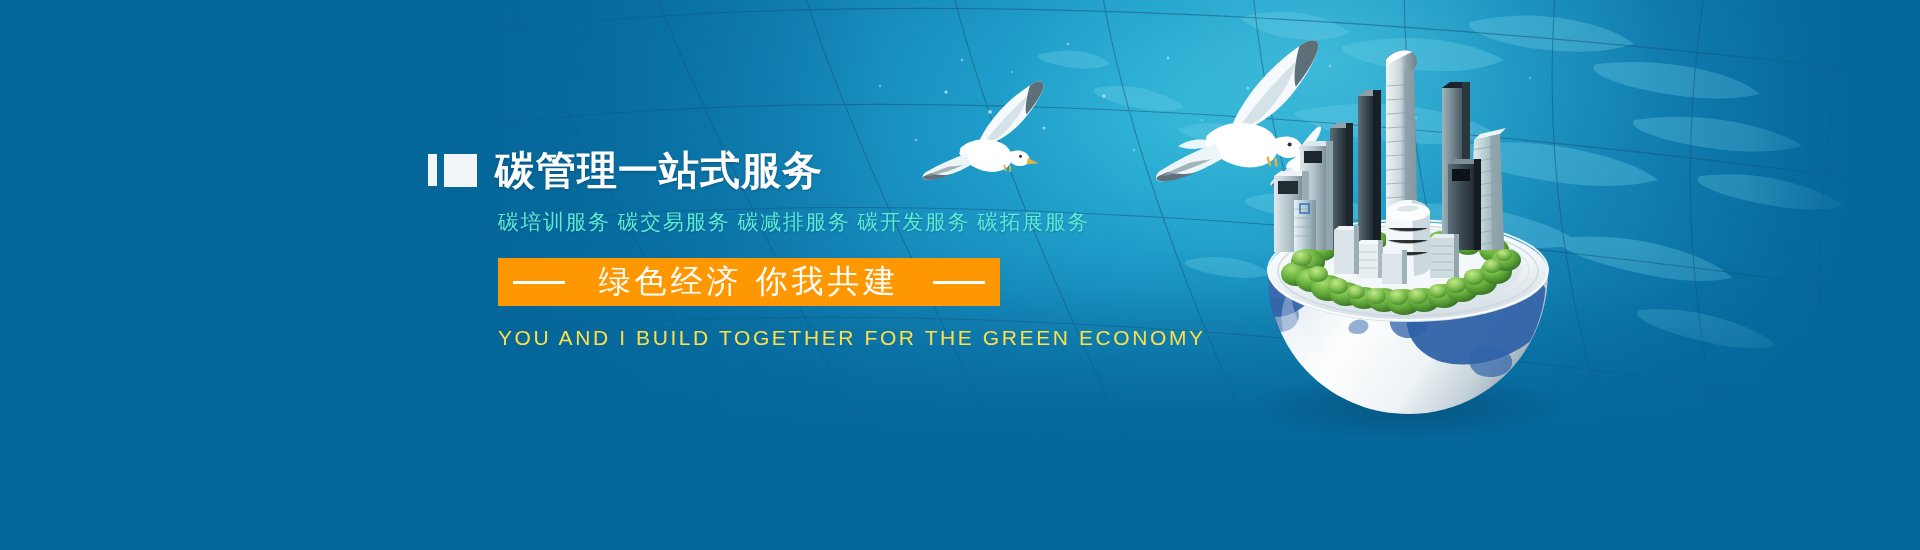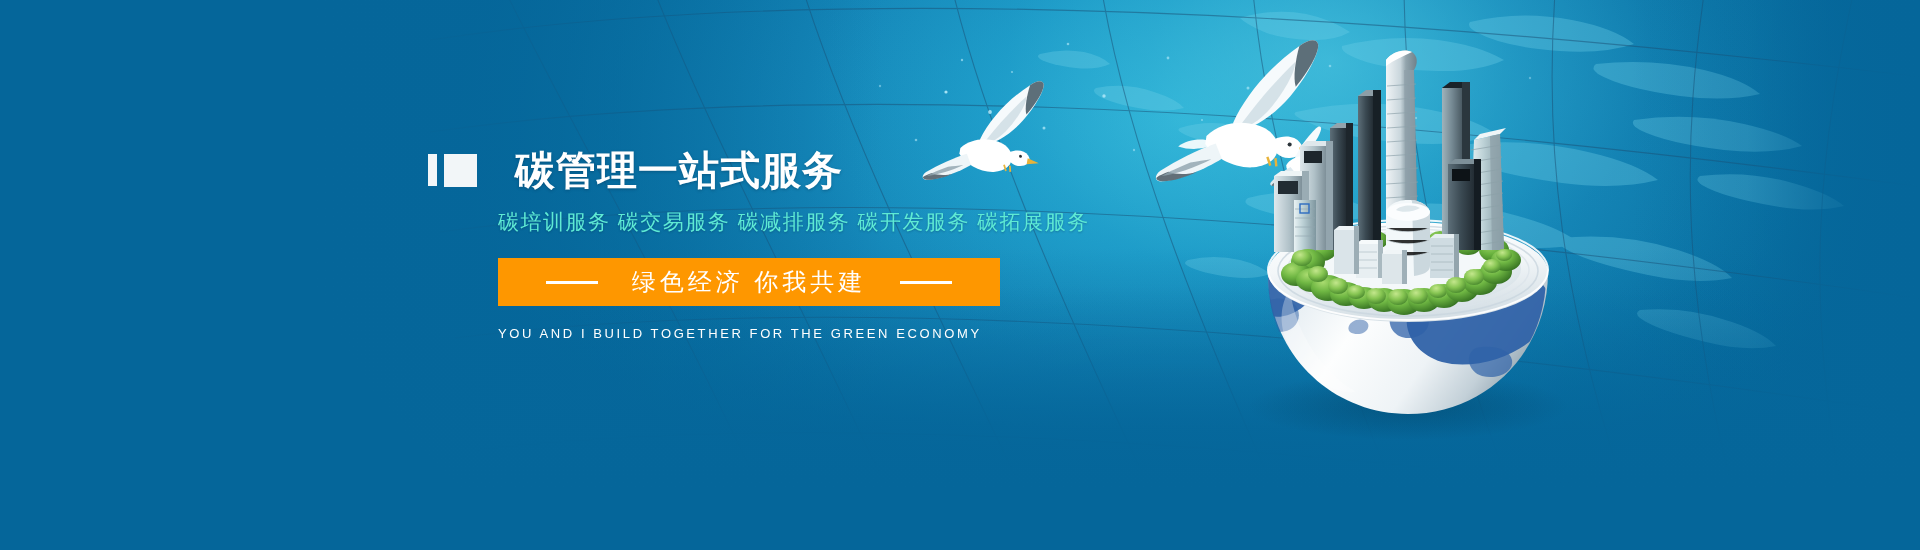--- a/index.html
+++ b/index.html
@@ -63,21 +63,21 @@
   
   .content {
     position:absolute;
     left:498px; top:150px;
     width:720px;
   }
 
   .title-row {
     display:flex;
     align-items:center;
-    gap:38px;
+    gap:18px;
     margin-left:-70px;
   }
   .title-mark { display:flex; align-items:center; gap:7px; }
   .title-mark .bar-thin {
     width:9px; height:32px; background:#f2f6f8;
   }
   .title-mark .bar-block {
     width:33px; height:33px; background:#f2f6f8;
   }
   .title-text {
@@ -106,31 +106,31 @@
     background:#fe9700;
     display:flex;
     align-items:center;
     justify-content:center;
     gap:34px;
   }
   .ribbon .dash {
     width:52px; height:3px; background:#ffffff; flex:0 0 auto;
   }
   .ribbon-text {
-    font-size:24px;
+    font-size:32px;
     color:#ffffff;
     letter-spacing:4px;
     white-space:nowrap;
     font-weight:500;
   }
 
   .tagline {
     margin-top:20px;
-    font-size:13px;
-    color:#ffffff;
+    font-size:21px;
+    color:#fde047;
     letter-spacing:2.6px;
     white-space:nowrap;
     font-weight:500;
   }
 </style>
 </head>
 <body>
 
 <div id="banner">
 

